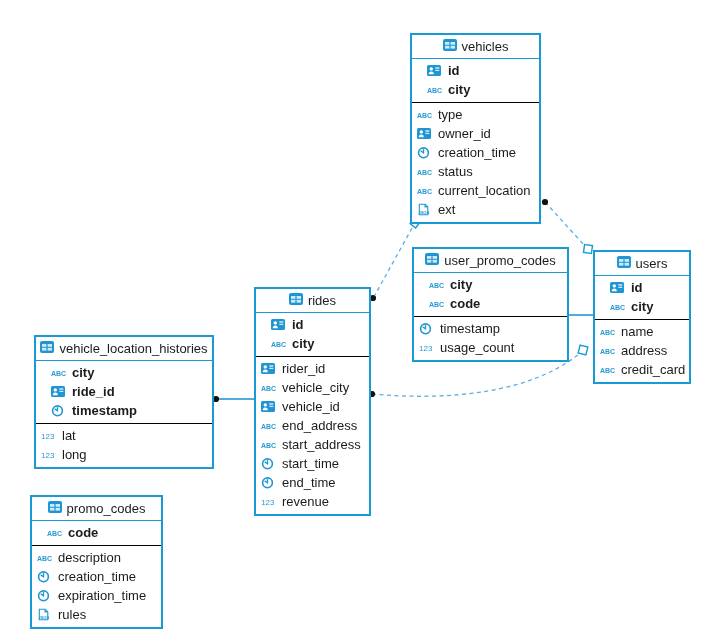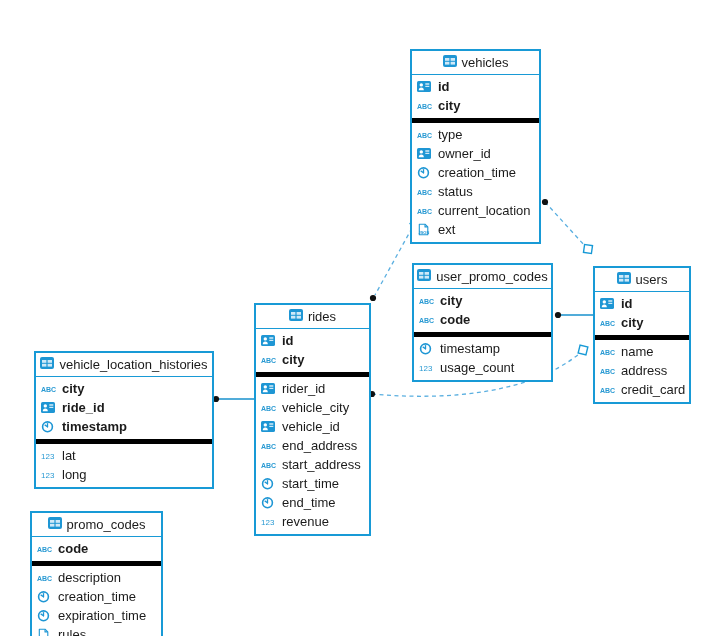--- a/index.html
+++ b/index.html
@@ -3,29 +3,29 @@
 <meta charset="utf-8">
 <style>
   html,body{margin:0;padding:0;background:#ffffff;}
   #canvas{
     position:relative;width:705px;height:636px;background:#ffffff;overflow:hidden;
     font-family:"Liberation Sans", sans-serif;
   }
   #wires{position:absolute;left:0;top:0;width:705px;height:636px;pointer-events:none;}
   .table-node{
     position:absolute;background:#ffffff;border:2px solid #189ad6;
-    box-sizing:border-box;font-size:13px;color:#1b1b1b;margin-top:16px;
+    box-sizing:border-box;font-size:13px;color:#1b1b1b;
   }
   .table-header{
     display:flex;align-items:center;justify-content:center;gap:5px;
     height:23px;border-bottom:1px solid #189ad6;padding:0 6px;white-space:nowrap;
   }
   .table-header .tname{color:#1b1b1b;}
   .section{padding:2px 0 3px 0;}
-  .pk-section{border-bottom:5px solid #000000;}
+  .pk-section{border-bottom:1px solid #000000;padding-left:10px;}
   .row{
     display:flex;align-items:center;gap:4px;height:19px;padding:0 6px 0 5px;white-space:nowrap;
   }
   .row .cicon{width:17px;flex:0 0 17px;display:flex;align-items:flex-end;justify-content:flex-start;}
   .row.pk .cname{font-weight:bold;}
   .wire-dashed{fill:none;stroke:#5aafe0;stroke-width:1.3;stroke-dasharray:4 3.5;}
   .wire-solid{fill:none;stroke:#1790cc;stroke-width:1.4;}
 </style>
 </head>
 <body>
@@ -143,21 +143,21 @@
             <svg width="13" height="13" viewBox="0 0 13 13">
               <path d="M2.3 1.2 H8 L10.8 3.9 V11.8 H2.3 Z" fill="#fff" stroke="#1e96d4" stroke-width="1.1" stroke-linejoin="round"></path>
               <path d="M8 1.2 V3.9 H10.8" fill="none" stroke="#1e96d4" stroke-width="1.1" stroke-linejoin="round"></path>
               <text x="1.6" y="11" font-family="Liberation Sans, sans-serif" font-size="3.9" font-weight="bold" fill="#1e96d4">JSON</text>
             </svg>
           </span>
           <span class="cname">ext</span>
         </div>
       </div>
   </div>
-    <div class="table-node" style="left: 412px; top: 247px; width: 141px;">
+    <div class="table-node" style="left: 412px; top: 247px; width: 157px;">
     <div class="table-header">
       <span class="cicon">
         <svg width="14" height="12" viewBox="0 0 14 12">
           <rect x="0" y="0" width="14" height="12" rx="2" fill="#1e96d4"></rect>
           <rect x="2" y="3" width="4.4" height="2.8" fill="#cfe9f8"></rect>
           <rect x="7.6" y="3" width="4.4" height="2.8" fill="#cfe9f8"></rect>
           <rect x="2" y="6.8" width="4.4" height="2.8" fill="#cfe9f8"></rect>
           <rect x="7.6" y="6.8" width="4.4" height="2.8" fill="#cfe9f8"></rect>
         </svg>
       </span>

